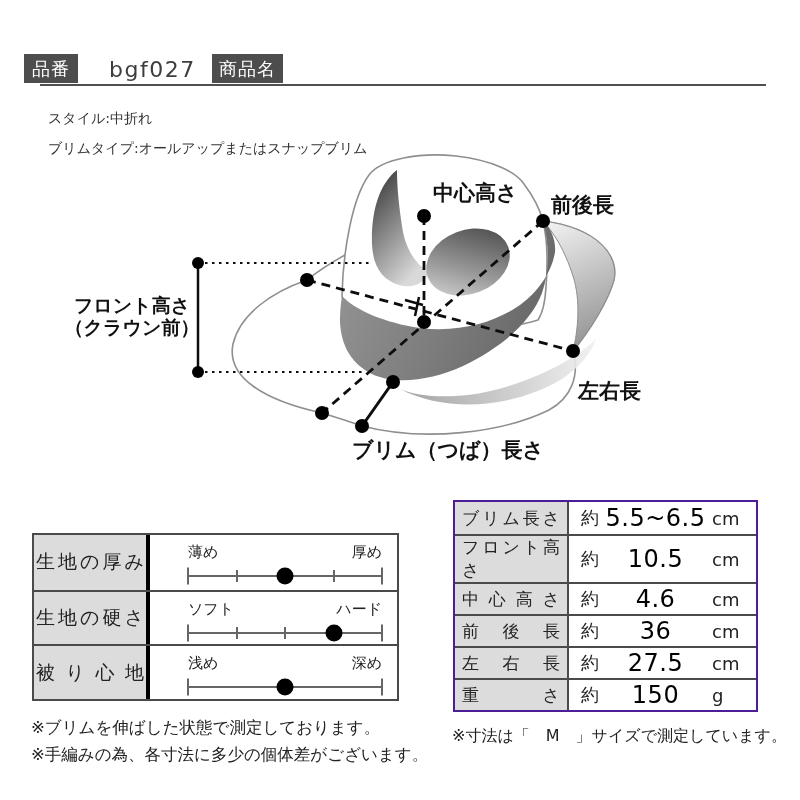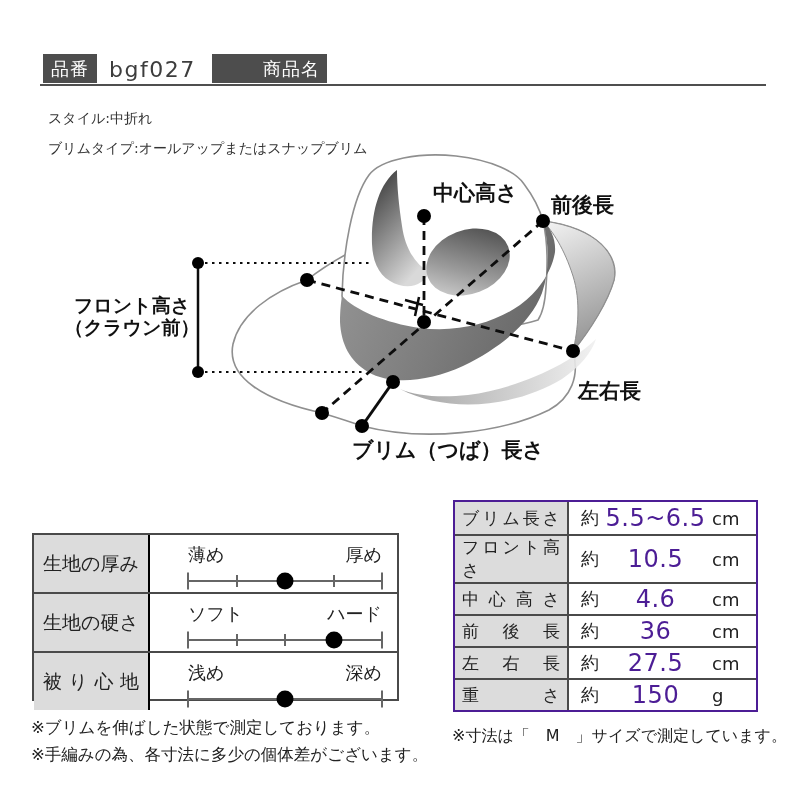--- a/index.html
+++ b/index.html
@@ -2,22 +2,22 @@
 <html><head>
 <meta charset="utf-8">
 <style>
   html,body{margin:0;padding:0;background:#fff;}
   .page{position:relative;width:800px;height:800px;background:#ffffff;overflow:hidden;
         font-family:"DejaVu Sans","Liberation Sans",sans-serif;color:#333;}
 
   
   .badge{position:absolute;background:#4d4d4d;color:#fff;font-size:18px;
          display:flex;align-items:center;justify-content:center;letter-spacing:1px;}
-  #badge-no{left:43px;top:54px;width:54px;height:29px;}
-  #badge-name{left:212px;top:54px;width:71px;height:29px;padding-left:44px;}
+  #badge-no{left:24px;top:54px;width:54px;height:29px;}
+  #badge-name{left:212px;top:54px;width:71px;height:29px;}
   #product-no{position:absolute;left:109px;top:57px;font-size:22px;letter-spacing:1.5px;color:#3d3d3d;}
   #product-name{position:absolute;left:302px;top:58px;font-size:21px;color:#333;}
   #header-line{position:absolute;left:40px;top:84px;width:726px;height:2px;background:#4f4f4f;}
 
   
   .specs{position:absolute;left:48px;top:104px;font-size:14px;line-height:29.5px;color:#333;}
 
   
   #hat-svg{position:absolute;left:0;top:0;width:800px;height:800px;}
   .dlabel{position:absolute;font-weight:bold;font-size:21px;color:#111;white-space:nowrap;}
@@ -25,41 +25,41 @@
   #lbl-fb{left:551px;top:191px;}
   #lbl-front{left:64px;top:294px;width:136px;text-align:center;font-size:19px;line-height:22px;}
   #lbl-lr{left:578px;top:377px;}
   #lbl-brim{left:352px;top:436px;}
 
   
   #feature-table{position:absolute;left:32px;top:533px;width:367px;height:168px;
                  border:2px solid #4a4a4a;box-sizing:border-box;display:grid;grid-template-rows:repeat(3,1fr);}
   .ft-row{display:grid;grid-template-columns:116px 1fr;box-sizing:border-box;}
   .ft-row + .ft-row{border-top:2px solid #4a4a4a;}
-  .ft-label{background:#dcdcdc;border-right:2px solid #000000;display:flex;align-items:center;
-            padding:0 9px;font-size:19px;color:#222;box-sizing:border-box;}
+  .ft-label{background:#dcdcdc;border-right:4px solid #000000;display:flex;align-items:center;
+            padding:0 2px;font-size:19px;color:#222;box-sizing:border-box;}
   .jlabel{display:block;width:100%;text-align:justify;text-align-last:justify;}
   .ft-value{padding:8px 14px 0 38px;box-sizing:border-box;}
-  .minmax{display:flex;justify-content:space-between;width:194px;font-size:18px;color:#222;}
+  .minmax{display:flex;justify-content:space-between;width:194px;font-size:15px;color:#222;}
   .slider{position:relative;width:194px;height:22px;margin-top:3px;}
   .track-line{position:absolute;left:0;right:0;top:50%;height:2px;margin-top:-1px;background:#666;}
   .tick{position:absolute;top:50%;width:2px;height:12px;background:#666;transform:translate(-1px,-50%);}
   .tick.end{height:17px;}
   .sdot{position:absolute;top:50%;width:17px;height:17px;border-radius:50%;background:#000;transform:translate(-50%,-50%);}
 
   
   #size-table{position:absolute;left:453px;top:500px;width:305px;height:212px;
               border:2px solid #4c1d95;box-sizing:border-box;display:grid;grid-template-rows:repeat(6,1fr);}
   .st-row{display:grid;grid-template-columns:114px 1fr;box-sizing:border-box;}
   .st-row + .st-row{border-top:2px solid #4a4a4a;}
   .st-label{background:#dcdcdc;border-right:2px solid #4a4a4a;display:flex;align-items:center;
             padding:0 7px;font-size:17px;color:#222;box-sizing:border-box;}
   .st-value-cell{display:flex;align-items:center;padding:0 8px 0 12px;box-sizing:border-box;}
   .st-approx{font-size:18px;color:#222;}
-  .st-num{flex:1;text-align:center;font-size:24px;color:#4c1d95;letter-spacing:0.5px;}
+  .st-num{flex:1;text-align:center;font-size:24px;color:#000000;letter-spacing:0.5px;}
   .st-unit{width:36px;font-size:18px;color:#222;text-align:left;}
 
   
   #fn-left{position:absolute;left:31px;top:714px;font-size:16.5px;line-height:27px;color:#222;}
   #fn-right{position:absolute;left:452px;top:726px;font-size:16px;color:#222;}
 </style>
 </head>
 <body>
 
 <div class="page">

